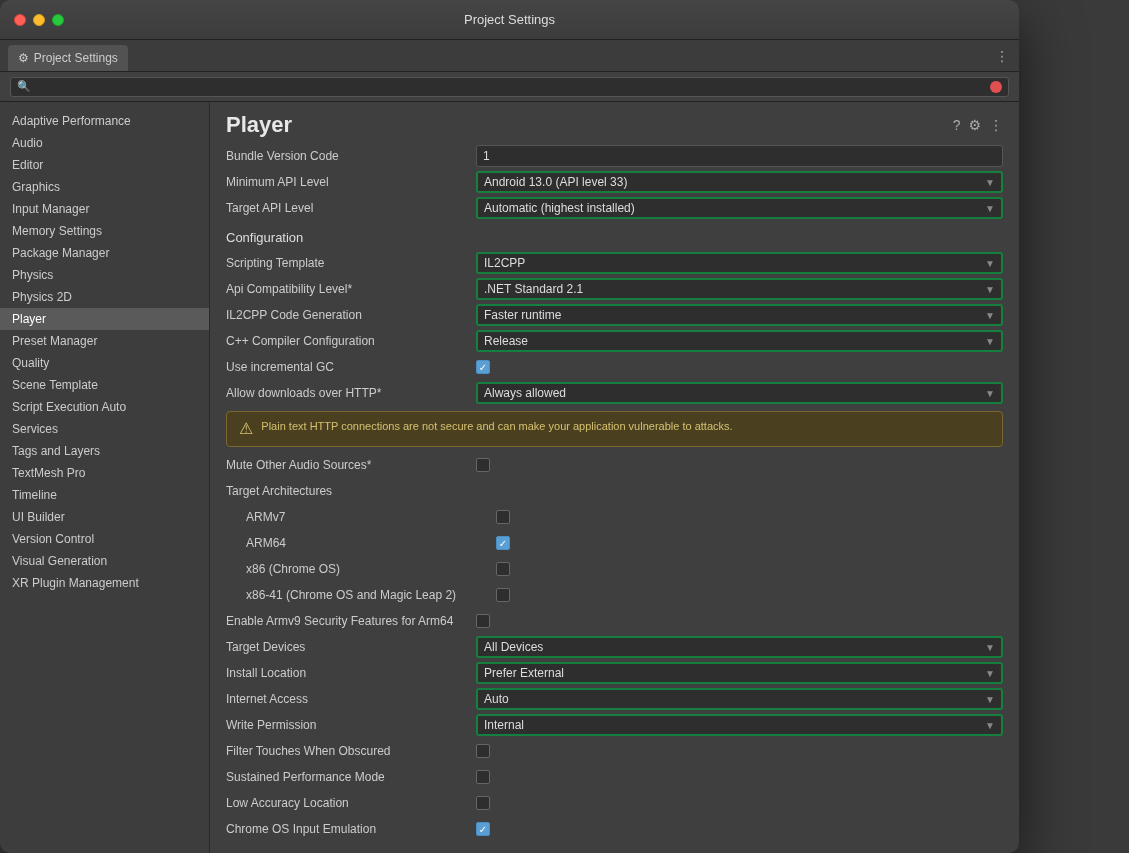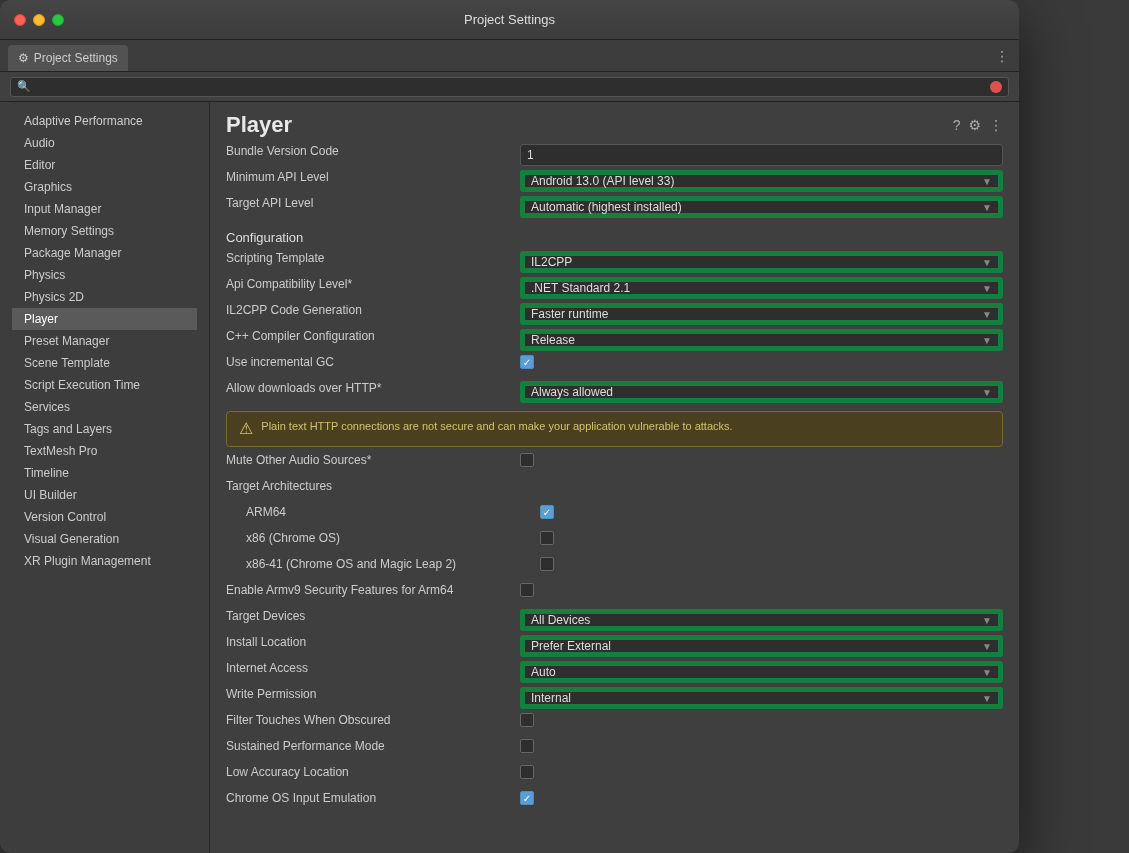--- a/index.html
+++ b/index.html
@@ -148,21 +148,21 @@
       display: flex;
       flex: 1;
       overflow: hidden;
     }
 
     
     .sidebar {
       width: 210px;
       background: #3d3d3d;
       overflow-y: auto;
-      padding: 8px 12px;
+      padding: 8px 0;
       flex-shrink: 0;
       border-right: 1px solid #2a2a2a;
     }
 
     .sidebar::-webkit-scrollbar { width: 6px; }
     .sidebar::-webkit-scrollbar-track { background: transparent; }
     .sidebar::-webkit-scrollbar-thumb { background: #555; border-radius: 3px; }
 
     .sidebar-item {
       padding: 4px 12px;
@@ -217,23 +217,23 @@
       padding: 0 16px 16px 16px;
     }
 
     .settings-scroll::-webkit-scrollbar { width: 8px; }
     .settings-scroll::-webkit-scrollbar-track { background: #3a3a3a; }
     .settings-scroll::-webkit-scrollbar-thumb { background: #5a5a5a; border-radius: 4px; }
 
     
     .setting-row {
       display: flex;
+      align-items: center;
       min-height: 24px;
       margin-bottom: 2px;
-      gap: 44px;
     }
 
     .setting-label {
       color: #ccc;
       font-size: 12px;
       width: 250px;
       flex-shrink: 0;
       padding-right: 10px;
     }
 
@@ -248,21 +248,21 @@
       color: #ddd;
       font-size: 12px;
       padding: 2px 6px;
       width: 100%;
       height: 22px;
       outline: none;
     }
 
     .dropdown {
       background: #2e2e2e;
-      border: 5px solid #15803d;
+      border: 2px solid #15803d;
       border-radius: 3px;
       color: #ddd;
       font-size: 12px;
       padding: 2px 6px;
       width: 100%;
       height: 22px;
       display: flex;
       align-items: center;
       justify-content: space-between;
       cursor: pointer;
@@ -363,22 +363,23 @@
         <div class="sidebar-item">Audio</div>
         <div class="sidebar-item">Editor</div>
         <div class="sidebar-item">Graphics</div>
         <div class="sidebar-item">Input Manager</div>
         <div class="sidebar-item">Memory Settings</div>
         <div class="sidebar-item">Package Manager</div>
         <div class="sidebar-item">Physics</div>
         <div class="sidebar-item">Physics 2D</div>
         <div class="sidebar-item active">Player</div>
         <div class="sidebar-item">Preset Manager</div>
+        <div class="sidebar-item">Quality</div>
         <div class="sidebar-item">Scene Template</div>
-        <div class="sidebar-item">Script Execution Time</div>
+        <div class="sidebar-item">Script Execution Auto</div>
         <div class="sidebar-item">Services</div>
         <div class="sidebar-item">Tags and Layers</div>
         <div class="sidebar-item">TextMesh Pro</div>
         <div class="sidebar-item">Timeline</div>
         <div class="sidebar-item">UI Builder</div>
         <div class="sidebar-item">Version Control</div>
         <div class="sidebar-item">Visual Generation</div>
         <div class="sidebar-item">XR Plugin Management</div>
       </div>
 
@@ -489,20 +490,26 @@
           <div class="setting-label">Mute Other Audio Sources*</div>
           <div class="setting-value">
             <div class="checkbox"></div>
           </div>
         </div>
 
         <div class="setting-row">
           <div class="setting-label">Target Architectures</div>
         </div>
 
+        <div class="setting-row indent-1">
+          <div class="setting-label">ARMv7</div>
+          <div class="setting-value">
+            <div class="checkbox"></div>
+          </div>
+        </div>
 
         <div class="setting-row indent-1">
           <div class="setting-label">ARM64</div>
           <div class="setting-value">
             <div class="checkbox checked"></div>
           </div>
         </div>
 
         <div class="setting-row indent-1">
           <div class="setting-label">x86 (Chrome OS)</div>

